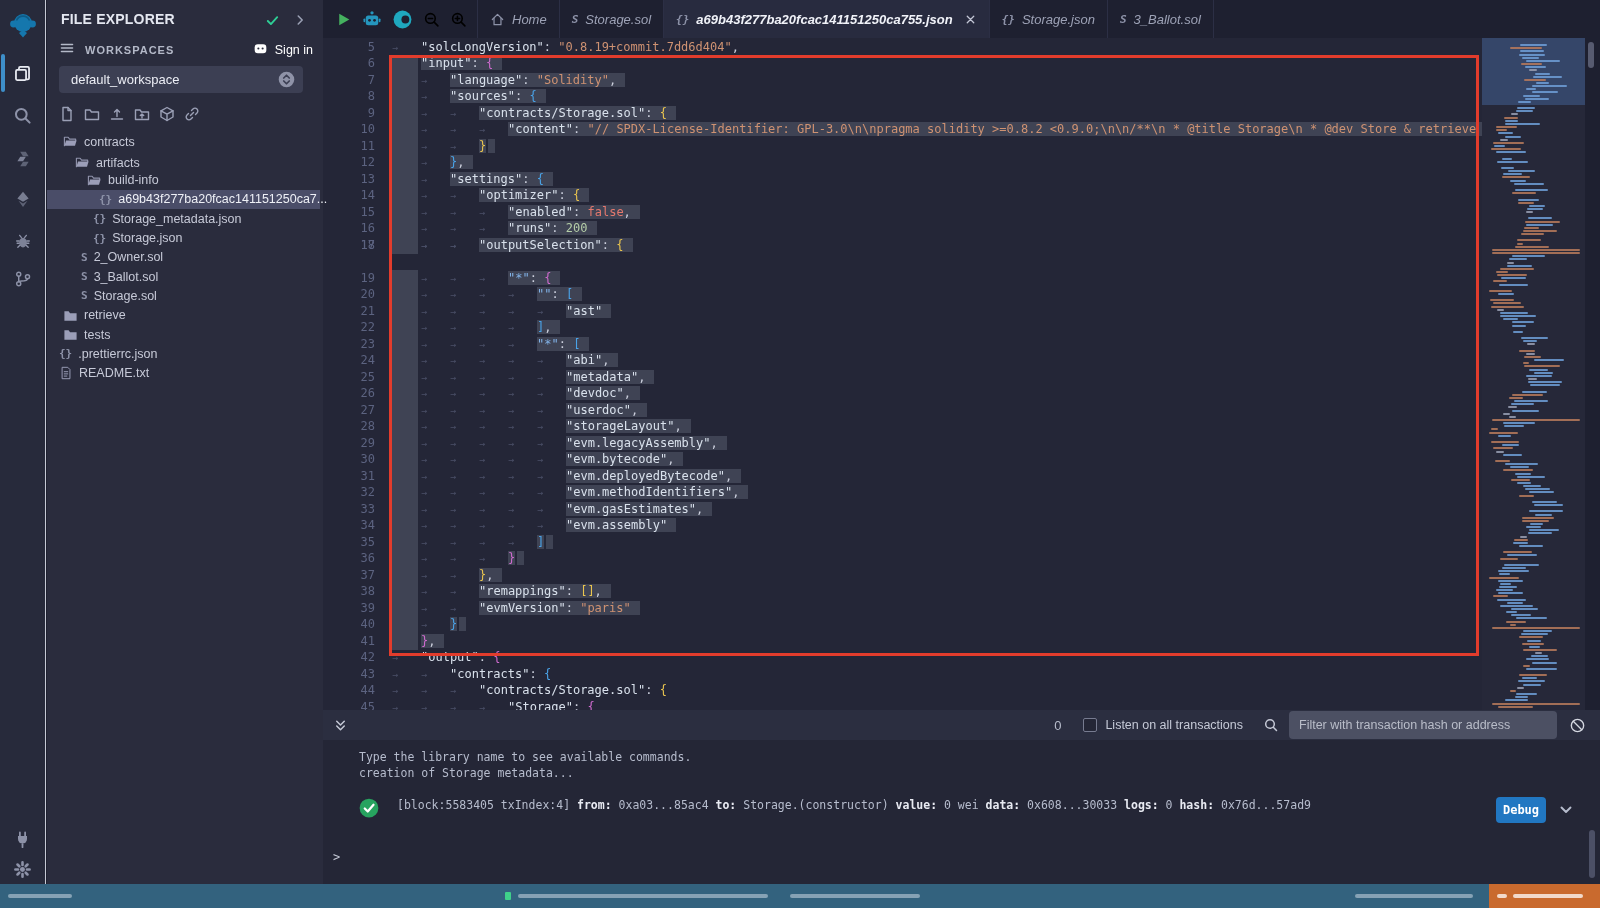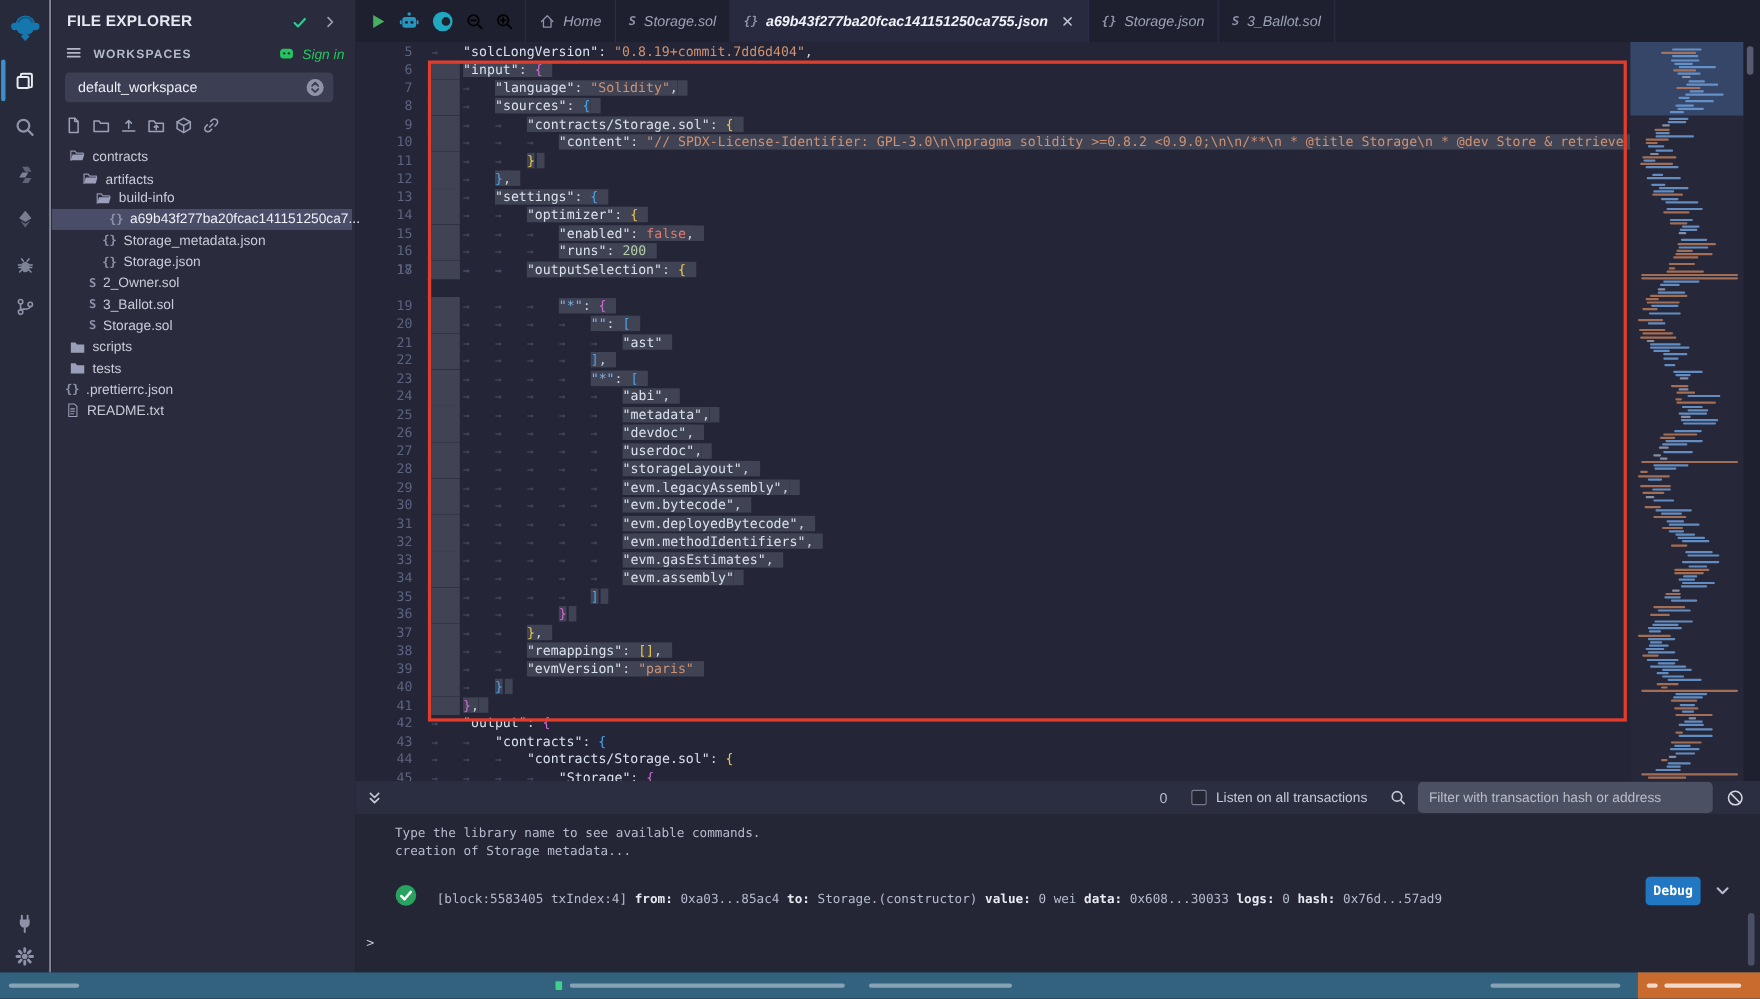--- a/index.html
+++ b/index.html
@@ -20,21 +20,21 @@
   
   #sidepanel { position:absolute; left:47px; top:0; width:276px; height:884px;
     background:#2a2c3d; z-index:4; }
   #fe-title { position:absolute; left:14px; top:11px; font-size:14px; font-weight:700;
     color:#e4e7f0; letter-spacing:.2px; }
   #fe-check { position:absolute; left:218px; top:13px; color:#2ecf96; }
   #fe-chev { position:absolute; left:246px; top:13px; color:#9aa0b4; }
   #ws-row { position:absolute; left:12px; top:40px; right:10px; height:20px;
     display:flex; align-items:center; color:#b4b9c8; }
   #ws-label { font-size:11px; letter-spacing:1px; margin-left:10px; color:#b4b9c8; font-weight:600;}
-  #ws-signin { margin-left:auto; display:flex; align-items:center; gap:6px; color:#22c55e; font-size:12.5px;font-style:italic; }
+  #ws-signin { margin-left:auto; display:flex; align-items:center; gap:6px; color:#ffffff; font-size:12.5px; }
   #ws-select { position:absolute; left:12px; top:66px; width:244px; height:27px;
     background:#3c3f53; border-radius:4px; display:flex; align-items:center;
     padding:0 8px 0 12px; color:#eceef5; font-size:13px; }
   #ws-select .sorticon { margin-left:auto; color:#8f93a8; display:flex; }
   #fe-toolbar { position:absolute; left:12px; top:106px; display:flex; gap:9px; color:#9ba0b6; }
   #fe-toolbar .tbi { display:flex; }
   #tree { position:absolute; left:0; top:132px; right:0; }
   .trow { position:absolute; left:0; right:3px; height:19px; display:flex; align-items:center;
     color:#c7cad8; font-size:12.5px; white-space:nowrap; }
   .trow .ticon { display:flex; align-items:center; color:#9b9eb8; margin-right:6px; }
@@ -90,21 +90,21 @@
   .cbx { width:14px; height:14px; border:1px solid #777b90; border-radius:2px;
     background:#242636; margin-right:8px; }
   #term-listen { font-size:12.5px; color:#c5c9d6; margin-right:20px; }
   #term-search { color:#c5c9d6; display:flex; margin-right:10px; }
   #term-filter { width:268px; height:28px; background:#4c5063; border:none; border-radius:4px;
     color:#d5d8e2; font-size:12.5px; padding:0 10px; outline:none; }
   #term-filter::placeholder { color:#b9bdc9; }
   #term-ban { color:#d4d7e0; display:flex; margin:0 14px 0 12px; }
   .tline { position:absolute; left:36px; color:#b6bccd; font-size:11.5px; white-space:pre; }
   #txrow { position:absolute; left:36px; top:88px; right:28px; height:26px;
-    display:flex; align-items:flex-end; }
+    display:flex; align-items:flex-start; }
   #tx-check { display:flex; margin-right:18px; }
   #tx-text { font-family:"DejaVu Sans Mono", monospace; font-size:11.5px; color:#b6bccd; white-space:pre; }
   #tx-text b { color:#e8eaf2; font-weight:700; }
   #debug-btn { position:absolute; right:54px; top:87px; width:50px; height:26px;
     background:#2177c2; color:#fff; border:none; border-radius:4px; font-size:12px;
     font-weight:700; font-family:"DejaVu Sans Mono", monospace; }
   #debug-chev { position:absolute; right:26px; top:92px; color:#b6bccd; }
   #term-scroll { position:absolute; right:5px; top:120px; width:6px; height:48px;
     background:#4c5066; border-radius:3px; }
   #prompt { position:absolute; left:10px; top:140px; color:#c5c9d6;
@@ -311,21 +311,21 @@
         <div class="trow" style="top:154.4px; padding-left:34px">
           <span class="ticon txt">S</span>
           <span>Storage.sol</span>
         </div>
         <div class="trow" style="top:173.70000000000002px; padding-left:16px">
           <span class="ticon">
             <svg width="15" height="15" viewBox="0 0 16 16" fill="none" stroke="currentColor" stroke-width="1.4" stroke-linecap="round" stroke-linejoin="round">
               <path d="M1.5 3.5 h4.5 l1.5 2 h7 v8 h-13 Z" fill="currentColor" stroke="none"></path>
             </svg>
           </span>
-          <span>scripts</span>
+          <span>retrieve</span>
         </div>
         <div class="trow" style="top:193px; padding-left:16px">
           <span class="ticon">
             <svg width="15" height="15" viewBox="0 0 16 16" fill="none" stroke="currentColor" stroke-width="1.4" stroke-linecap="round" stroke-linejoin="round">
               <path d="M1.5 3.5 h4.5 l1.5 2 h7 v8 h-13 Z" fill="currentColor" stroke="none"></path>
             </svg>
           </span>
           <span>tests</span>
         </div>
         <div class="trow" style="top:212.3px; padding-left:12px">

